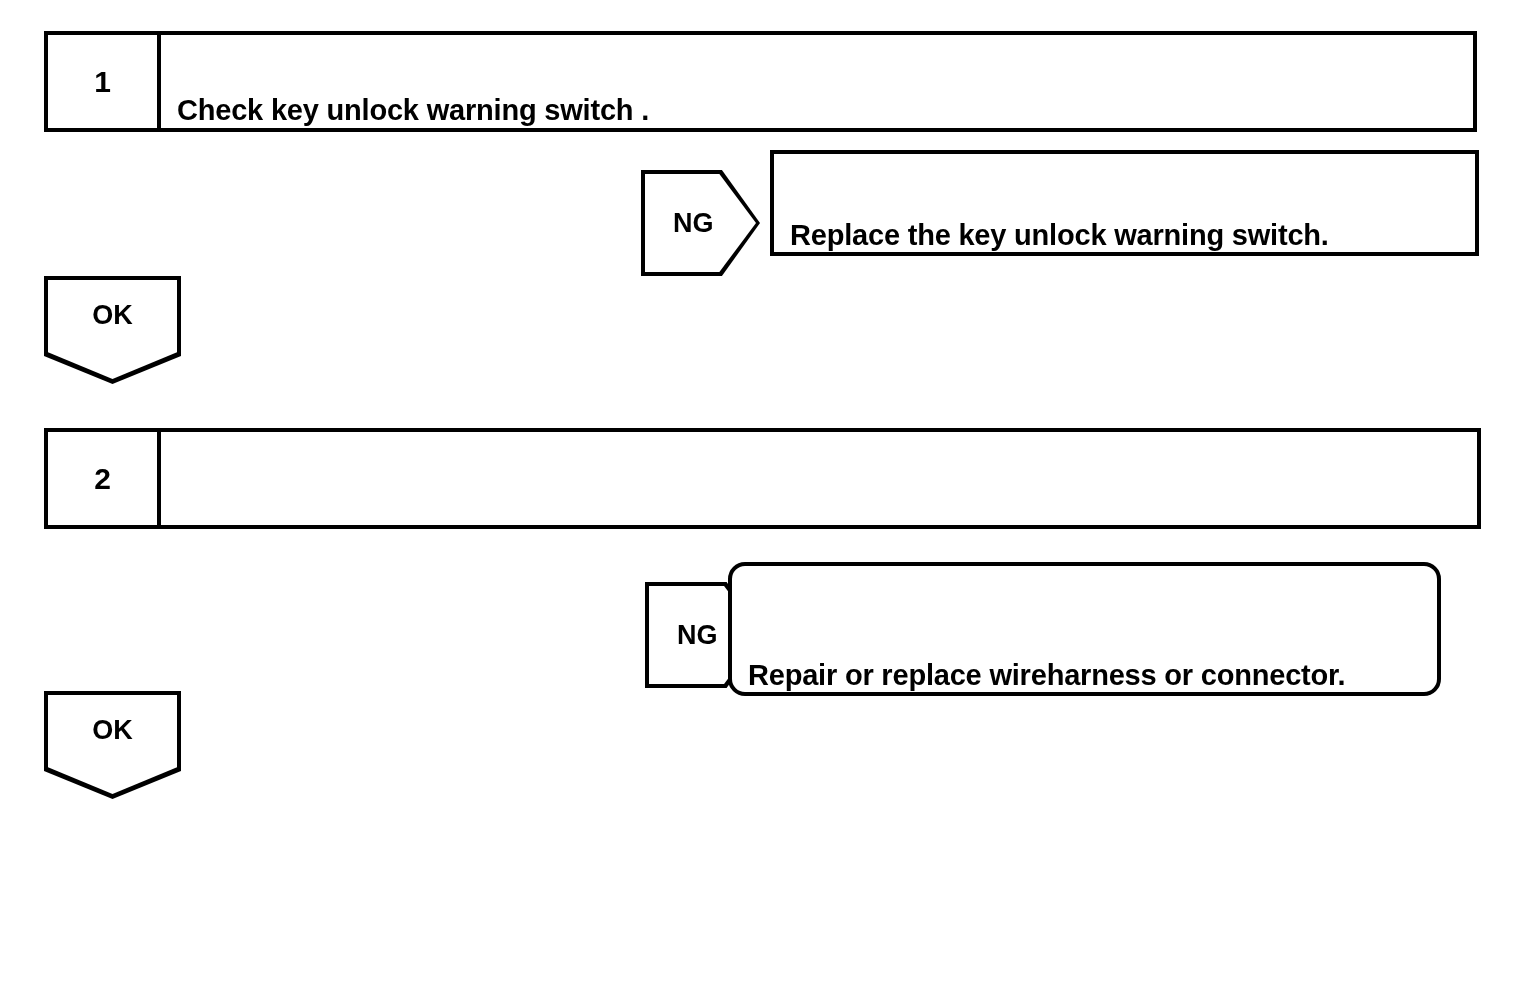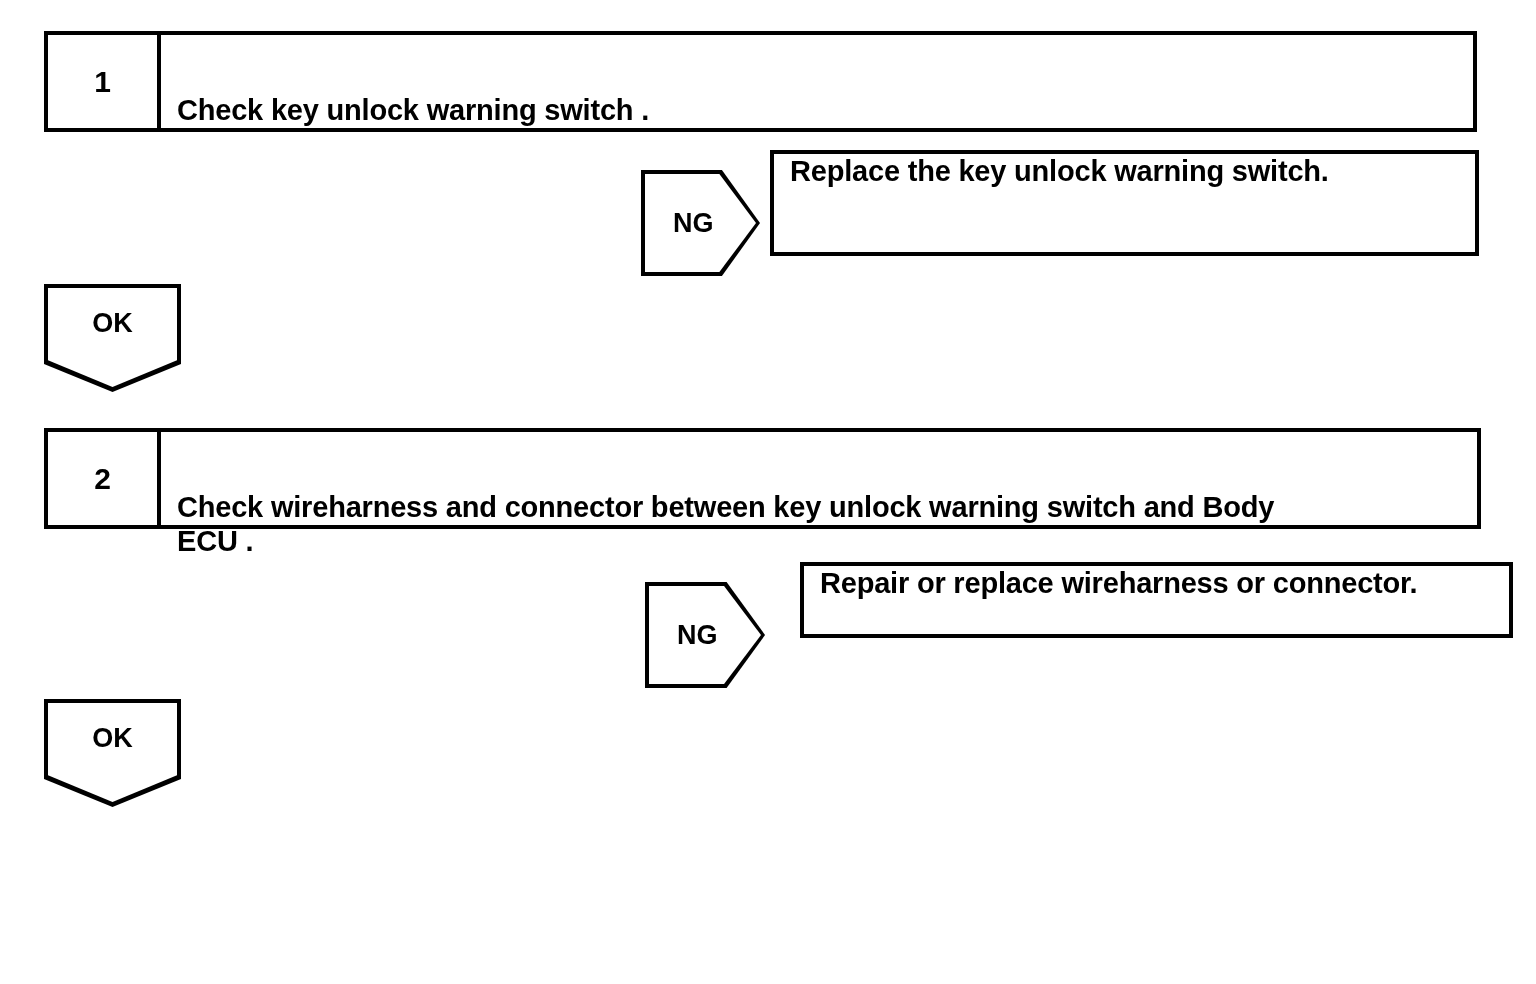--- a/index.html
+++ b/index.html
@@ -58,21 +58,21 @@
     white-space: pre-line;
   }
 
   
   .result-box {
     position: absolute;
     box-sizing: border-box;
     border: 4px solid #000000;
     background: #ffffff;
     display: flex;
-    align-items: flex-start;
+    align-items: flex-end;
     padding-left: 16px;
   }
   .result-text {
     font-size: 29px;
     font-weight: bold;
     color: #000000;
     line-height: 1.18;
     letter-spacing: -0.2px;
   }
 
@@ -103,21 +103,20 @@
     padding-left: 32px;
     line-height: 1;
   }
 
   
   .ok-tag {
     position: absolute;
     background: #000000;
     -webkit-clip-path: polygon(0% 0%, 100% 0%, 100% 74%, 50% 100%, 0% 74%);
     clip-path: polygon(0% 0%, 100% 0%, 100% 74%, 50% 100%, 0% 74%);
-    margin-top: 8px;
   }
   .ok-tag-inner {
     position: absolute;
     top: 4px; left: 4px; right: 4px; bottom: 5px;
     background: #ffffff;
     -webkit-clip-path: polygon(0% 0%, 100% 0%, 100% 73%, 50% 100%, 0% 73%);
     clip-path: polygon(0% 0%, 100% 0%, 100% 73%, 50% 100%, 0% 73%);
   }
   .ok-tag-label {
     position: absolute;
@@ -173,31 +172,27 @@
 
   <div class="ok-tag" style="left:44px; top:276px; width:137px; height:108px;">
     <div class="ok-tag-inner"></div>
     <span class="ok-tag-label">OK</span>
   </div>
 
   <div class="step-box" style="left:44px; top:428px; width:1437px; height:101px;">
     <div class="step-num-cell">
       <span class="step-num">2</span>
     </div>
-    <div class="step-text-cell">
-      <span class="step-text">Check wireharness and connector between key unlock warning switch and Body
-ECU .</span>
-    </div>
   </div>
 
   <div class="ng-tag" style="left:645px; top:562px; width:120px; height:106px;">
     <div class="ng-tag-inner"></div>
     <span class="ng-tag-label">NG</span>
   </div>
-  <div class="result-box" style="left:800px; top:562px; width:713px; height:76px;">
+  <div class="result-box" style="left:728px; top:562px; width:713px; height:134px;border-radius:17px;">
     <span class="result-text">Repair or replace wireharness or connector.</span>
   </div>
 
   <div class="ok-tag" style="left:44px; top:691px; width:137px; height:108px;">
     <div class="ok-tag-inner"></div>
     <span class="ok-tag-label">OK</span>
   </div>
 
 
 </div>

